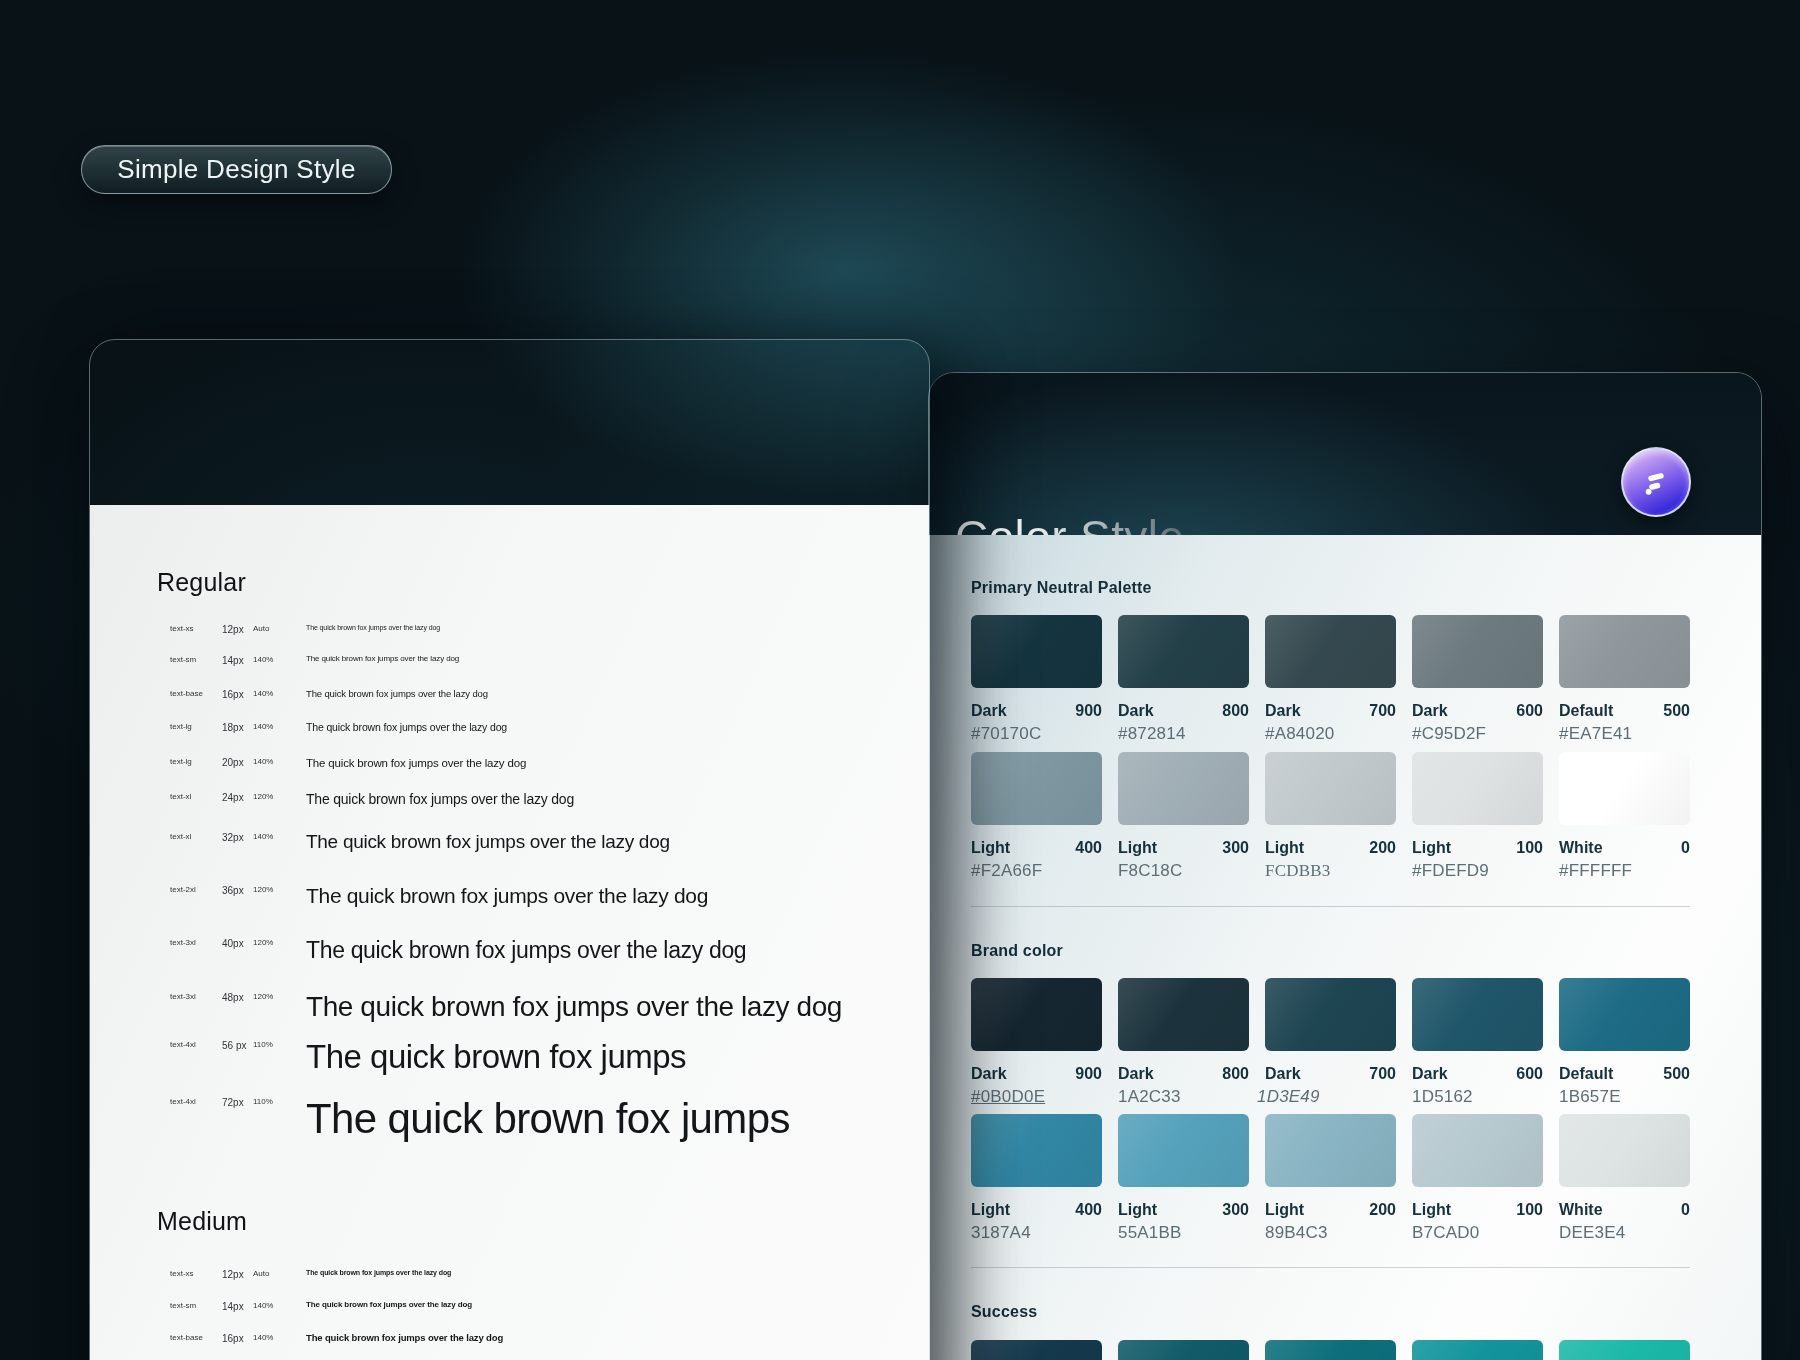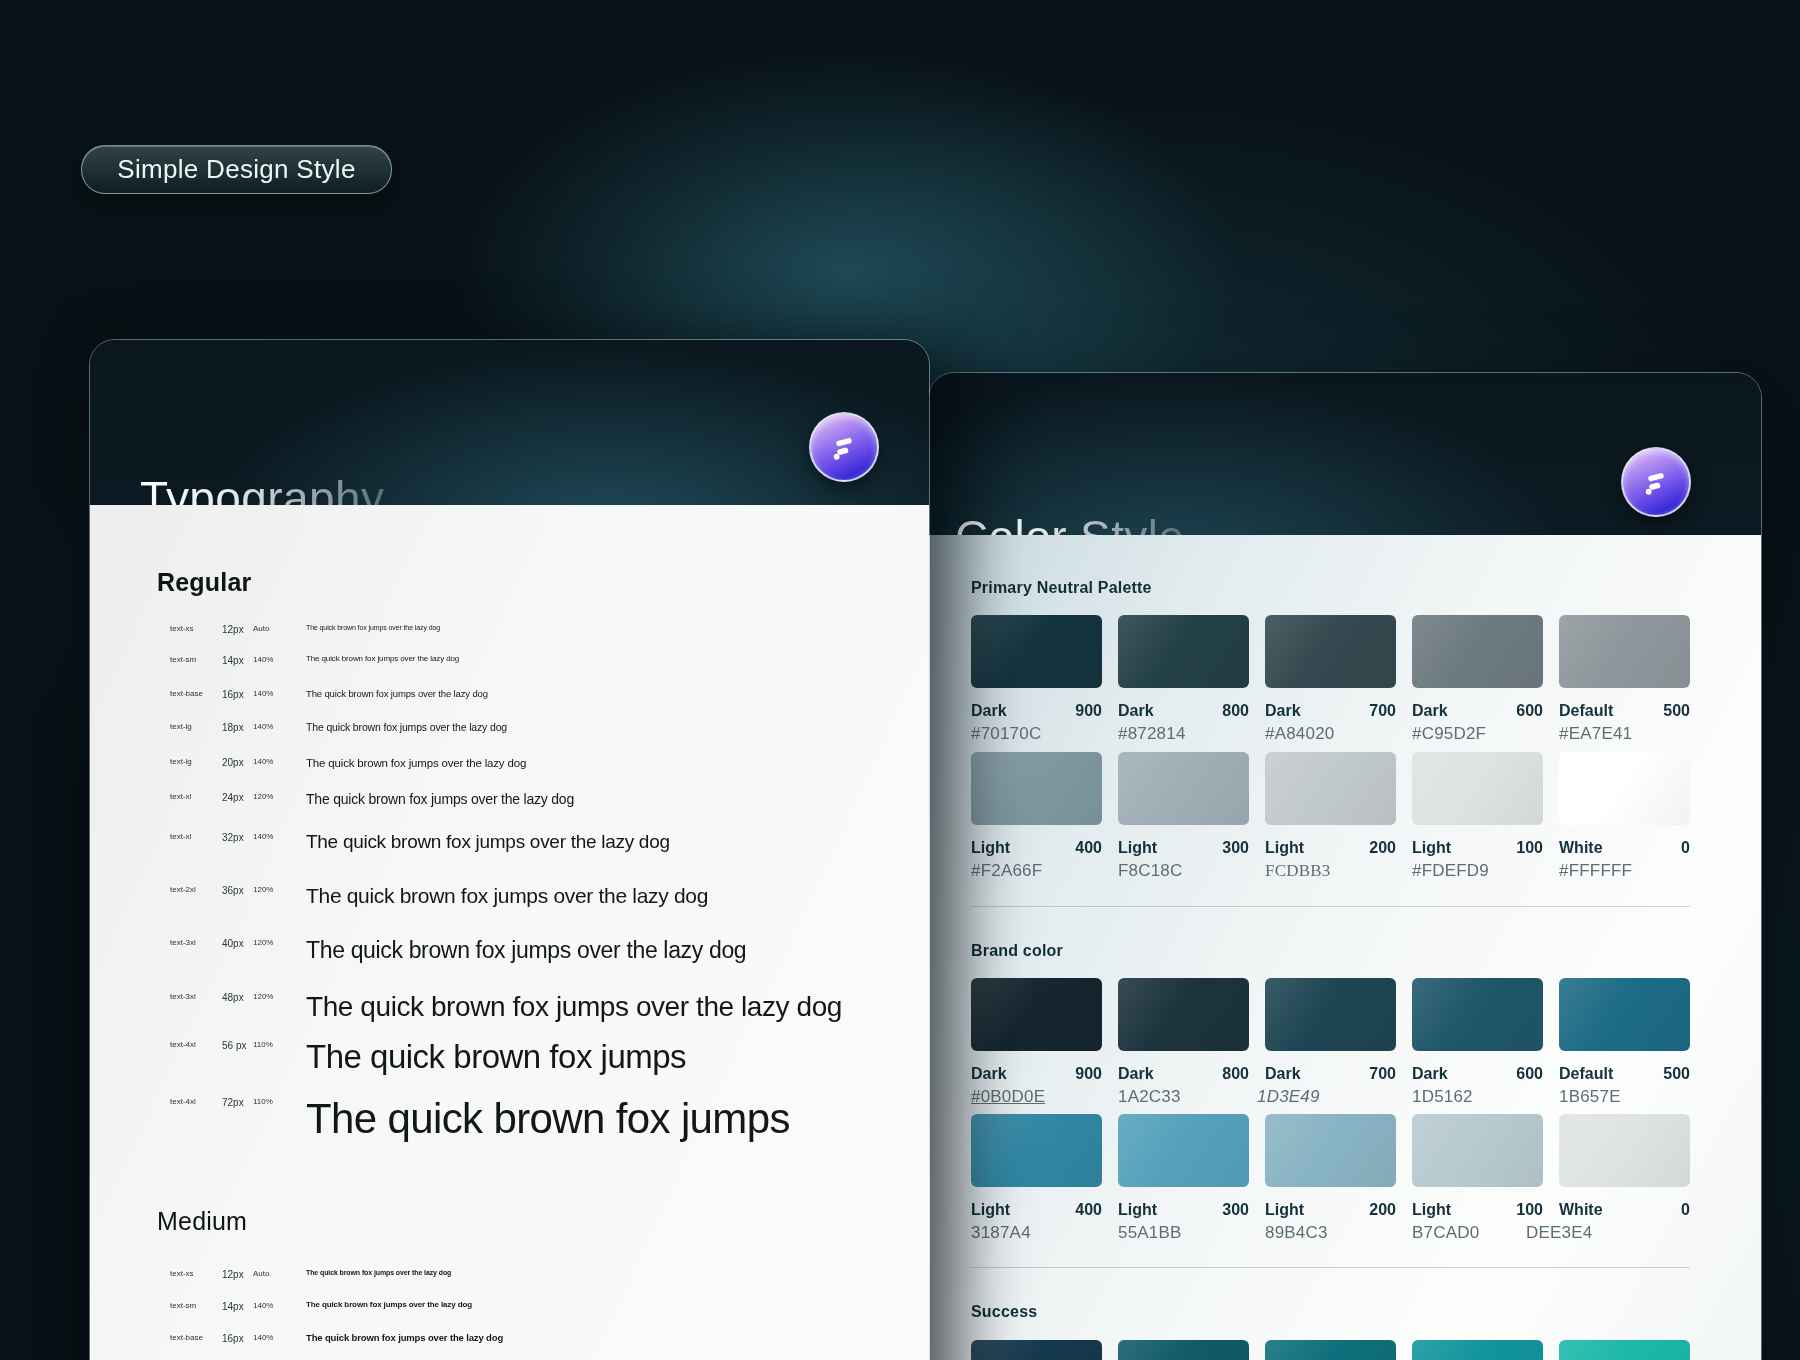--- a/index.html
+++ b/index.html
@@ -81,35 +81,23 @@
   .divider{position:absolute;left:42px;width:719px;height:1px;background:rgba(80,105,115,.28);}
 </style>
 </head>
 <body>
 
 <div id="badge">
   <span>Simple Design Style</span>
 </div>
 
 <section class="card" id="typo-card">
-  <div class="card-header">
-    <h1 class="card-title">Typography</h1>
-    <div class="logo">
-      <svg viewBox="0 0 48 48">
-        <g fill="#ffffff" transform="rotate(-14 24 24)">
-          <rect x="15" y="14" width="21" height="7.4" rx="3.7"></rect>
-          <rect x="13.5" y="25.4" width="15" height="7.4" rx="3.7"></rect>
-        </g>
-        <circle cx="14.2" cy="37" r="3.9" fill="#ffffff"></circle>
-      </svg>
-    </div>
-  </div>
   <div class="card-body"></div>
   <div id="typo-content" style="position:absolute;inset:0;">
-    <div class="t-heading" style="top:228px;font-weight:bold;">Regular</div>
+    <div class="t-heading" style="top:228px;">Regular</div>
     <div class="t-heading" style="top:867px;">Medium</div>
 
   <div class="t-row" style="top: 284px;">
         <span class="t-token">text-xs</span>
         <span class="t-size">12px</span>
         <span class="t-lh">Auto</span>
         <span class="t-specimen" style="font-size: 7px;">The quick brown fox jumps over the lazy dog</span>
       </div>
       <div class="t-row" style="top: 315px;">
         <span class="t-token">text-sm</span>
@@ -331,20 +319,20 @@
       <div class="sw-label" style="left: 483px; top: 829px;">
         <span>Light</span>
         <span>100</span>
       </div>
       <div class="sw-hex" style="left: 483px; top: 851px;">B7CAD0</div>
       <div class="sw" style="left: 630px; top: 741px; background: linear-gradient(125deg, rgba(255, 255, 255, 0.12), rgba(255, 255, 255, 0) 45%, rgba(0, 0, 0, 0.05)), rgb(222, 227, 228);"></div>
       <div class="sw-label" style="left: 630px; top: 829px;">
         <span>White</span>
         <span>0</span>
       </div>
-      <div class="sw-hex" style="left: 597px; top: 851px;">DEE3E4</div>
+      <div class="sw-hex" style="left: 630px; top: 851px;">DEE3E4</div>
       <div class="sw" style="left: 42px; top: 967px; background: linear-gradient(125deg, rgba(255, 255, 255, 0.12), rgba(255, 255, 255, 0) 45%, rgba(0, 0, 0, 0.05)), rgb(20, 56, 76);"></div>
       <div class="sw" style="left: 189px; top: 967px; background: linear-gradient(125deg, rgba(255, 255, 255, 0.12), rgba(255, 255, 255, 0) 45%, rgba(0, 0, 0, 0.05)), rgb(17, 90, 104);"></div>
       <div class="sw" style="left: 336px; top: 967px; background: linear-gradient(125deg, rgba(255, 255, 255, 0.12), rgba(255, 255, 255, 0) 45%, rgba(0, 0, 0, 0.05)), rgb(13, 111, 123);"></div>
       <div class="sw" style="left: 483px; top: 967px; background: linear-gradient(125deg, rgba(255, 255, 255, 0.12), rgba(255, 255, 255, 0) 45%, rgba(0, 0, 0, 0.05)), rgb(18, 148, 156);"></div>
       <div class="sw" style="left: 630px; top: 967px; background: linear-gradient(125deg, rgba(255, 255, 255, 0.12), rgba(255, 255, 255, 0) 45%, rgba(0, 0, 0, 0.05)), rgb(27, 184, 168);"></div>
     </div>
 </section>
 
 </body></html>

